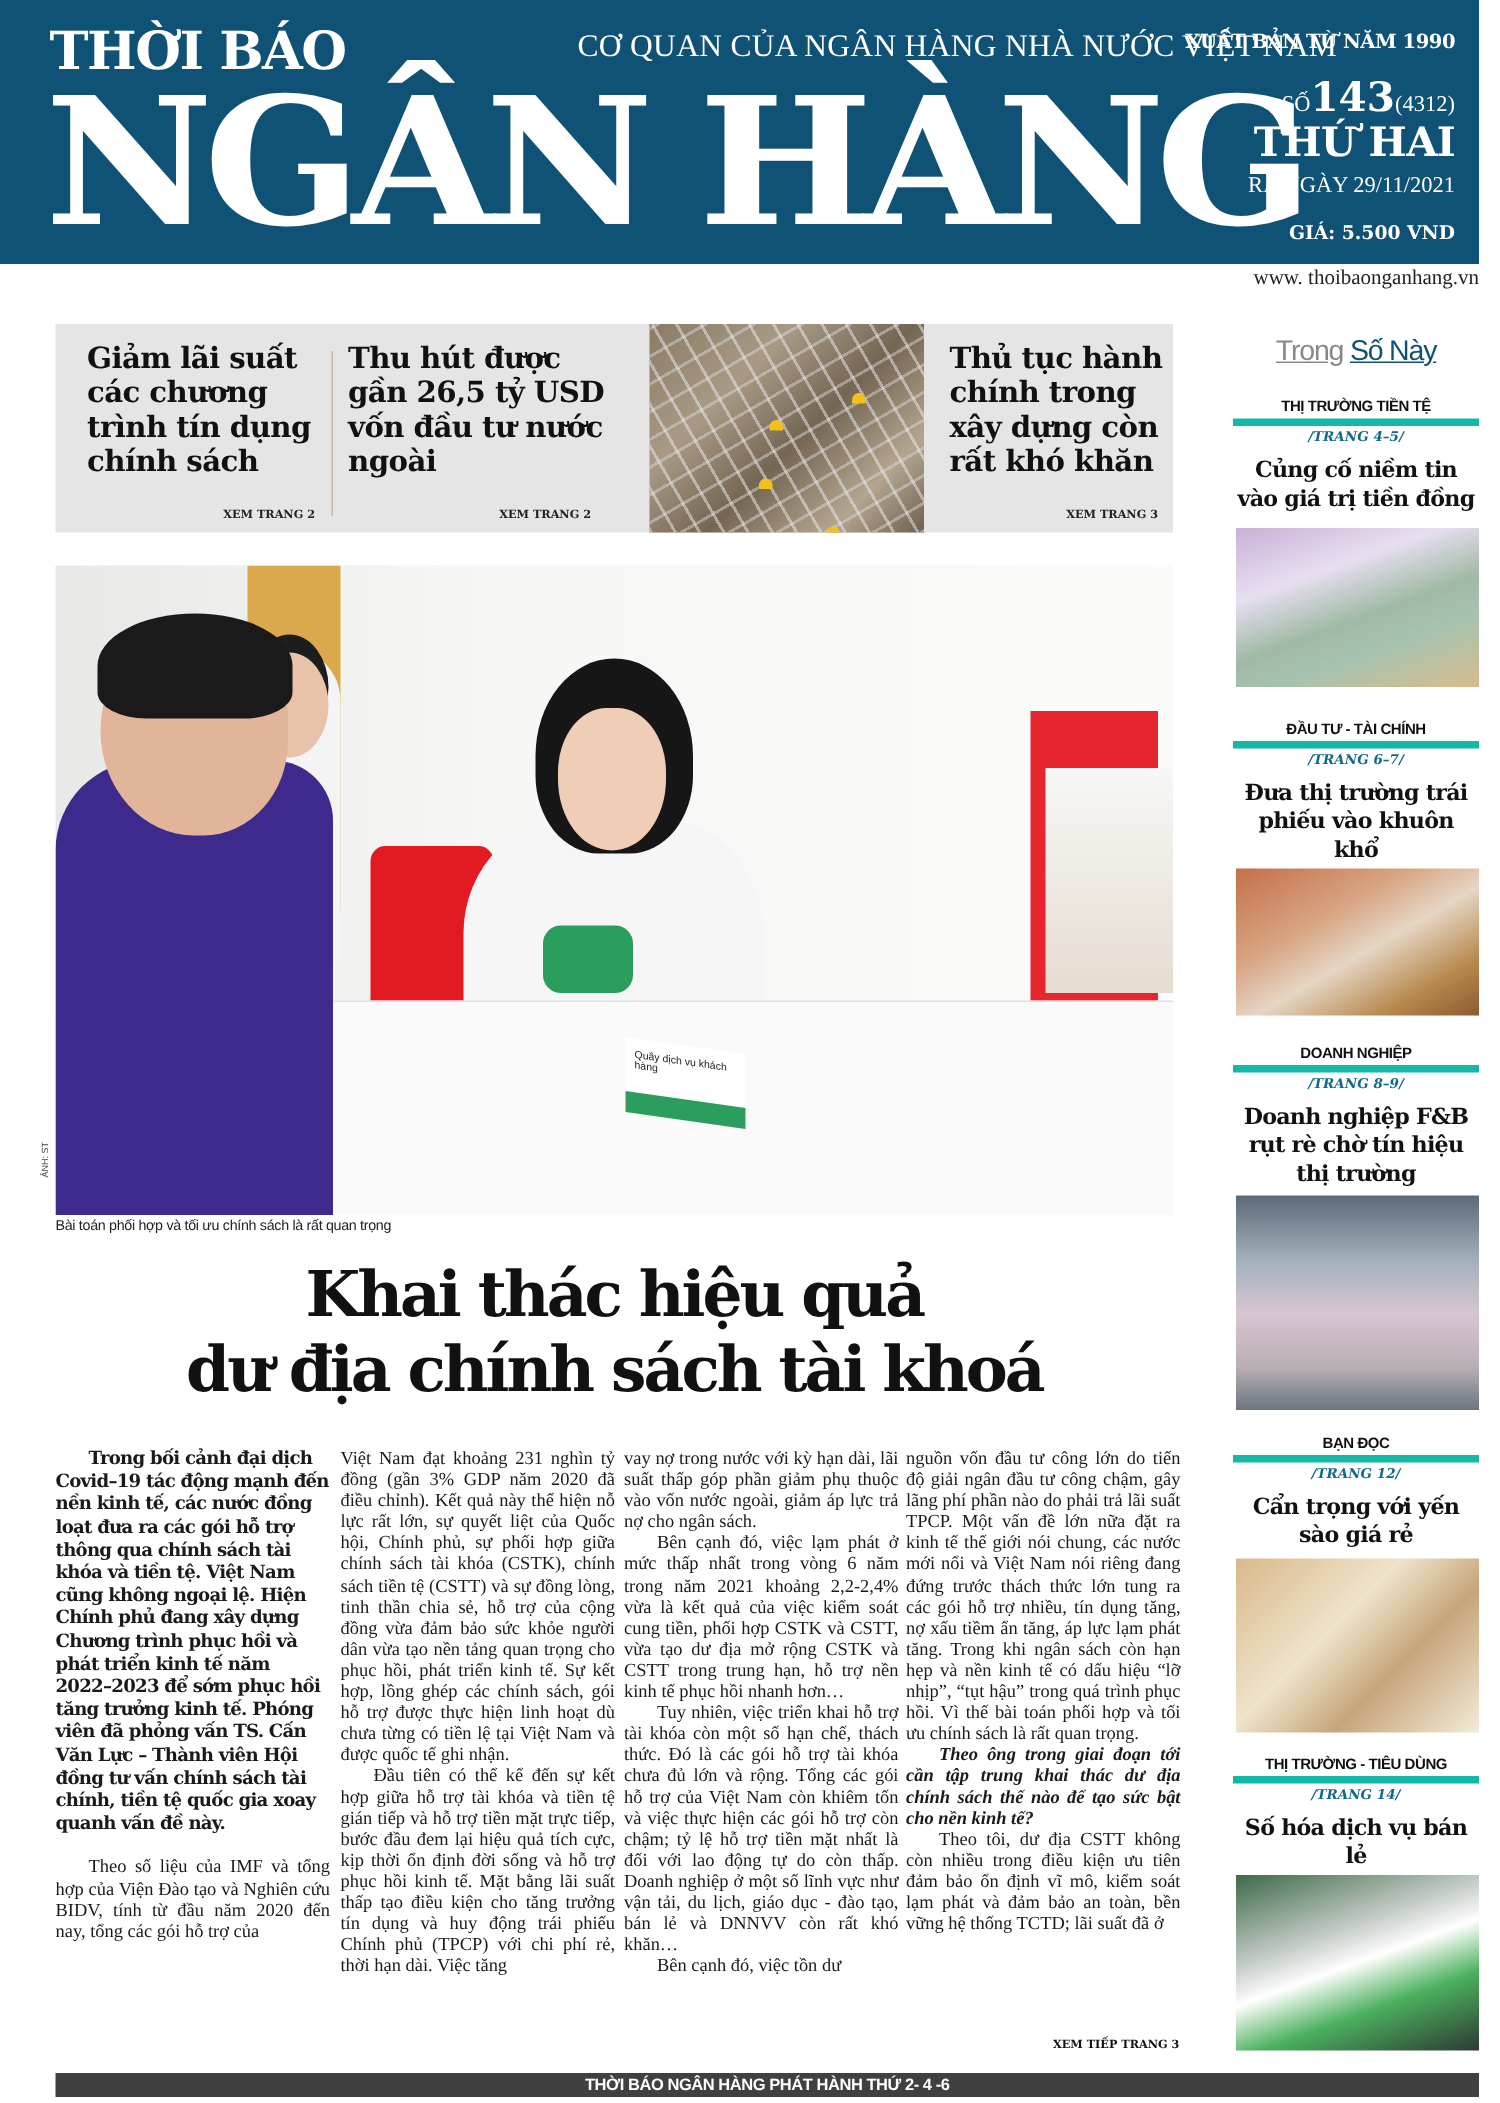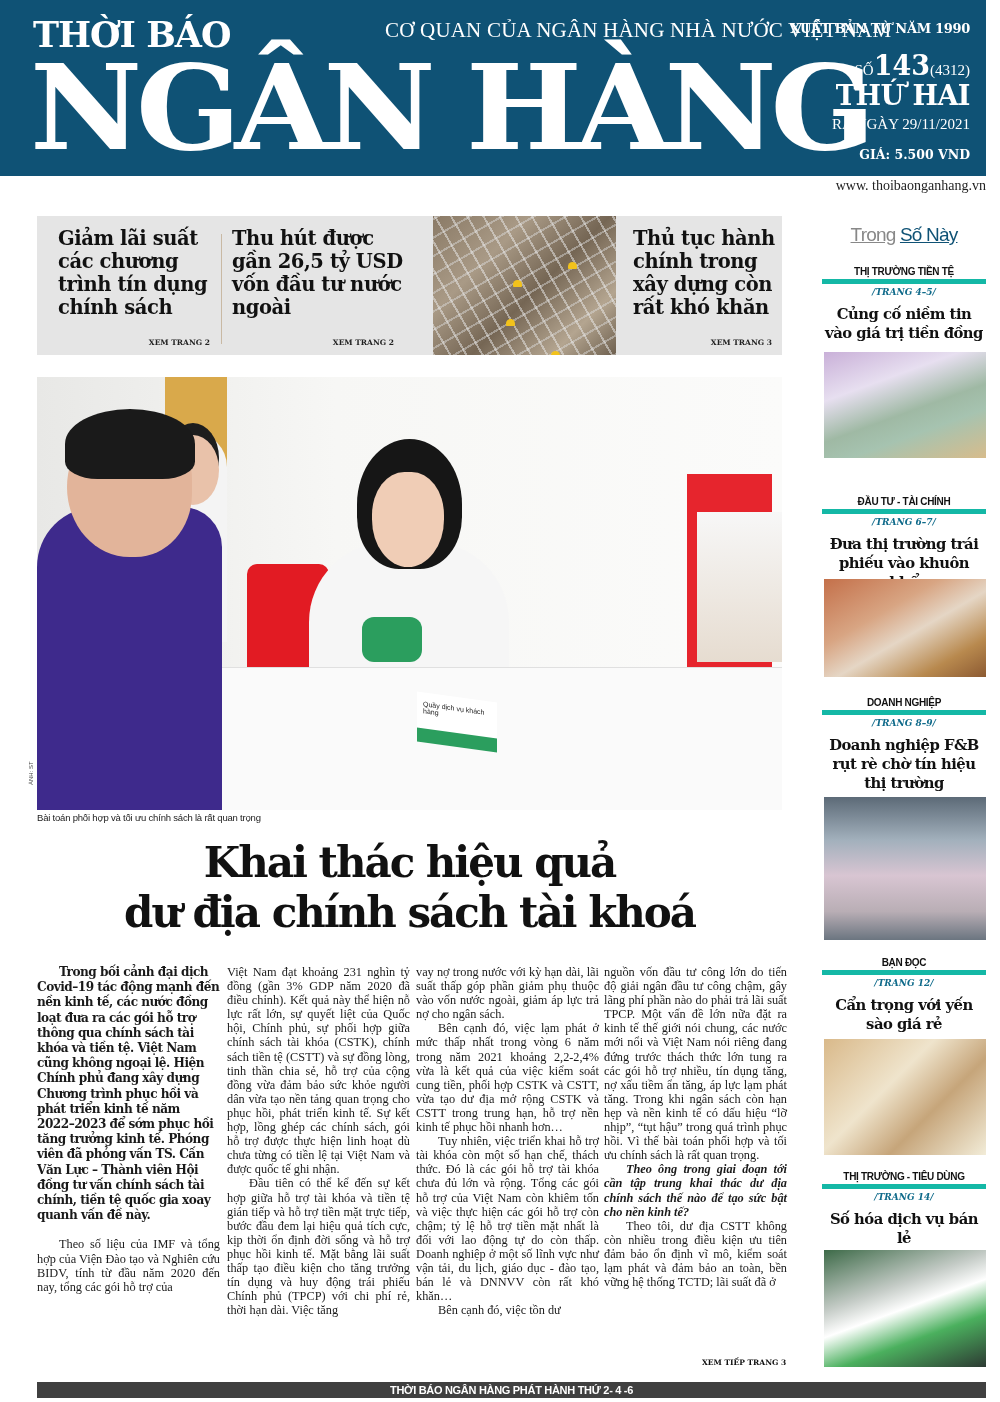--- a/index.html
+++ b/index.html
@@ -188,21 +188,21 @@
     <span class="a">Trong</span> <span class="b">Số Này</span>
   </div>
 
   <div class="sb-item" style="top:50px">
     <div class="sb-cat">THỊ TRƯỜNG TIỀN TỆ</div>
     <div class="sb-page">/TRANG 4–5/</div>
     <div class="sb-head">Củng cố niềm tin vào giá trị tiền đồng</div>
   </div>
   <div class="sb-img img-money" style="top:136px;height:106px"></div>
 
-  <div class="sb-item" style="top:280px">
+  <div class="sb-item" style="top:265px">
     <div class="sb-cat">ĐẦU TƯ - TÀI CHÍNH</div>
     <div class="sb-page">/TRANG 6–7/</div>
     <div class="sb-head">Đưa thị trường trái phiếu vào khuôn khổ</div>
   </div>
   <div class="sb-img img-bond" style="top:363px;height:98px"></div>
 
   <div class="sb-item" style="top:481px">
     <div class="sb-cat">DOANH NGHIỆP</div>
     <div class="sb-page">/TRANG 8–9/</div>
     <div class="sb-head">Doanh nghiệp F&amp;B rụt rè chờ tín hiệu thị trường</div>

